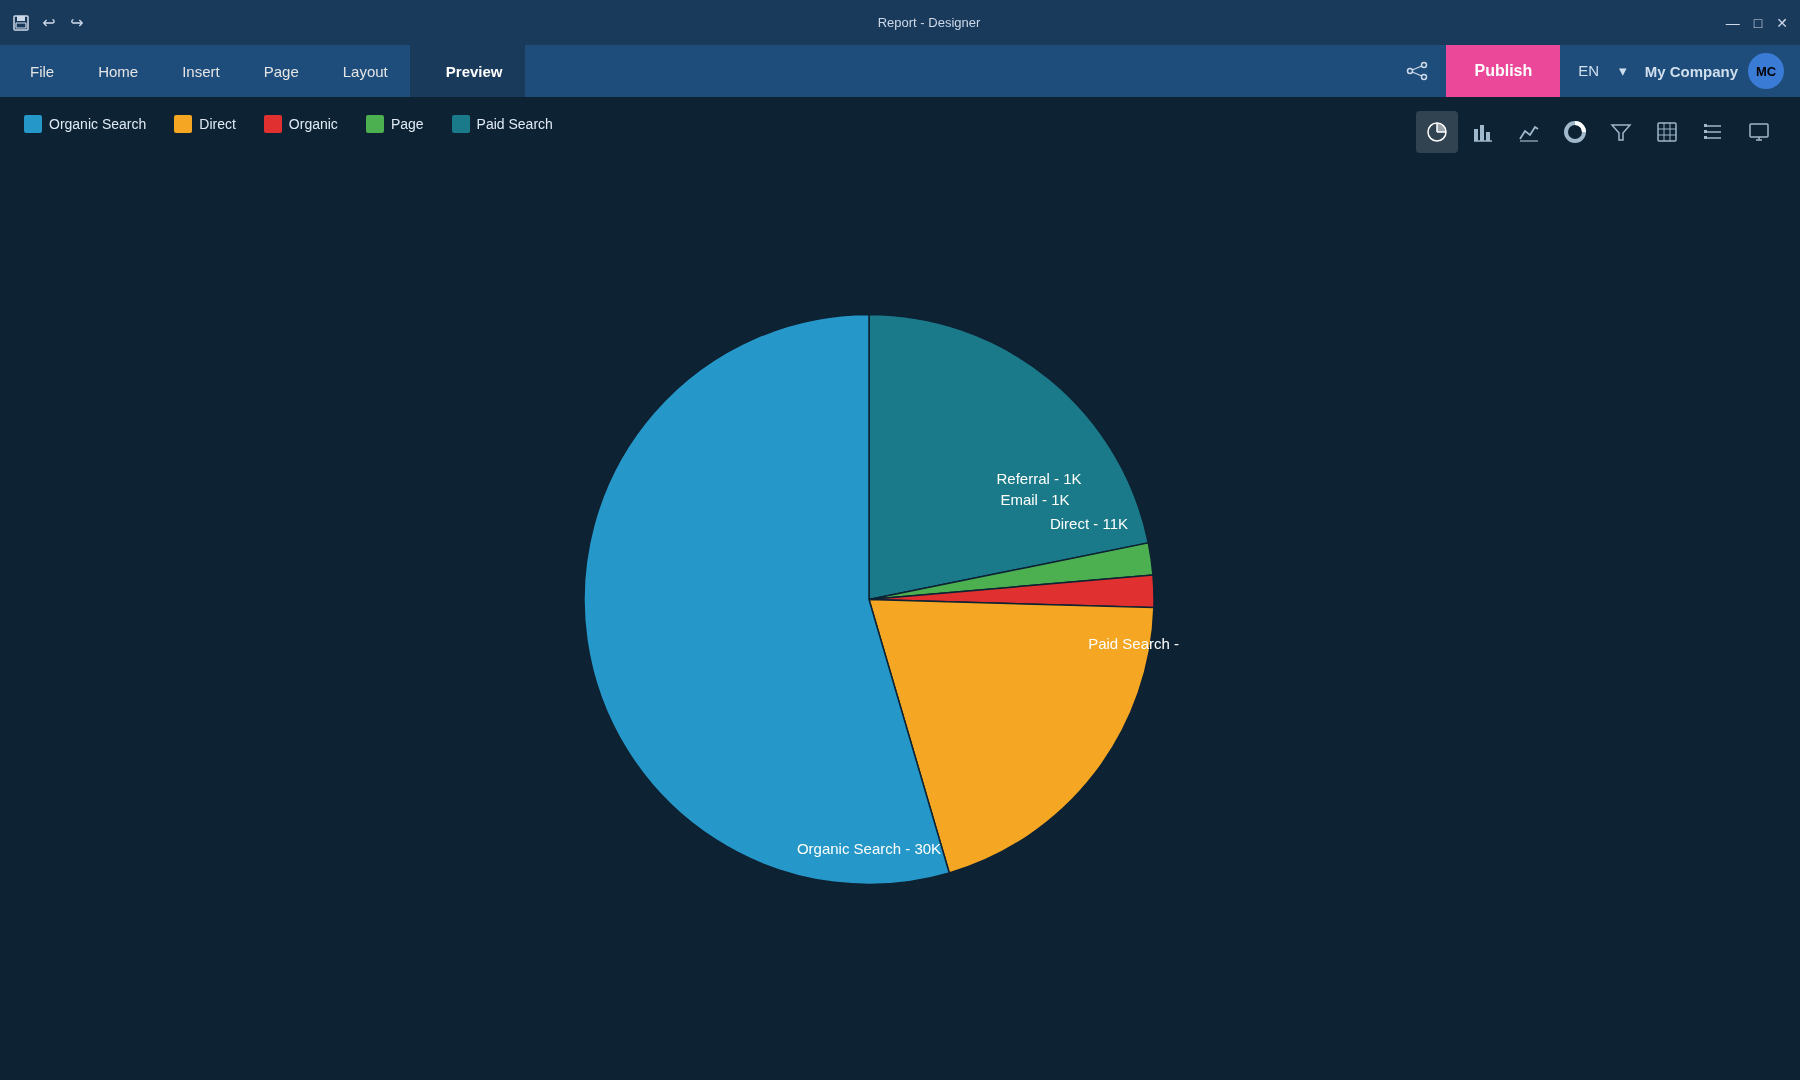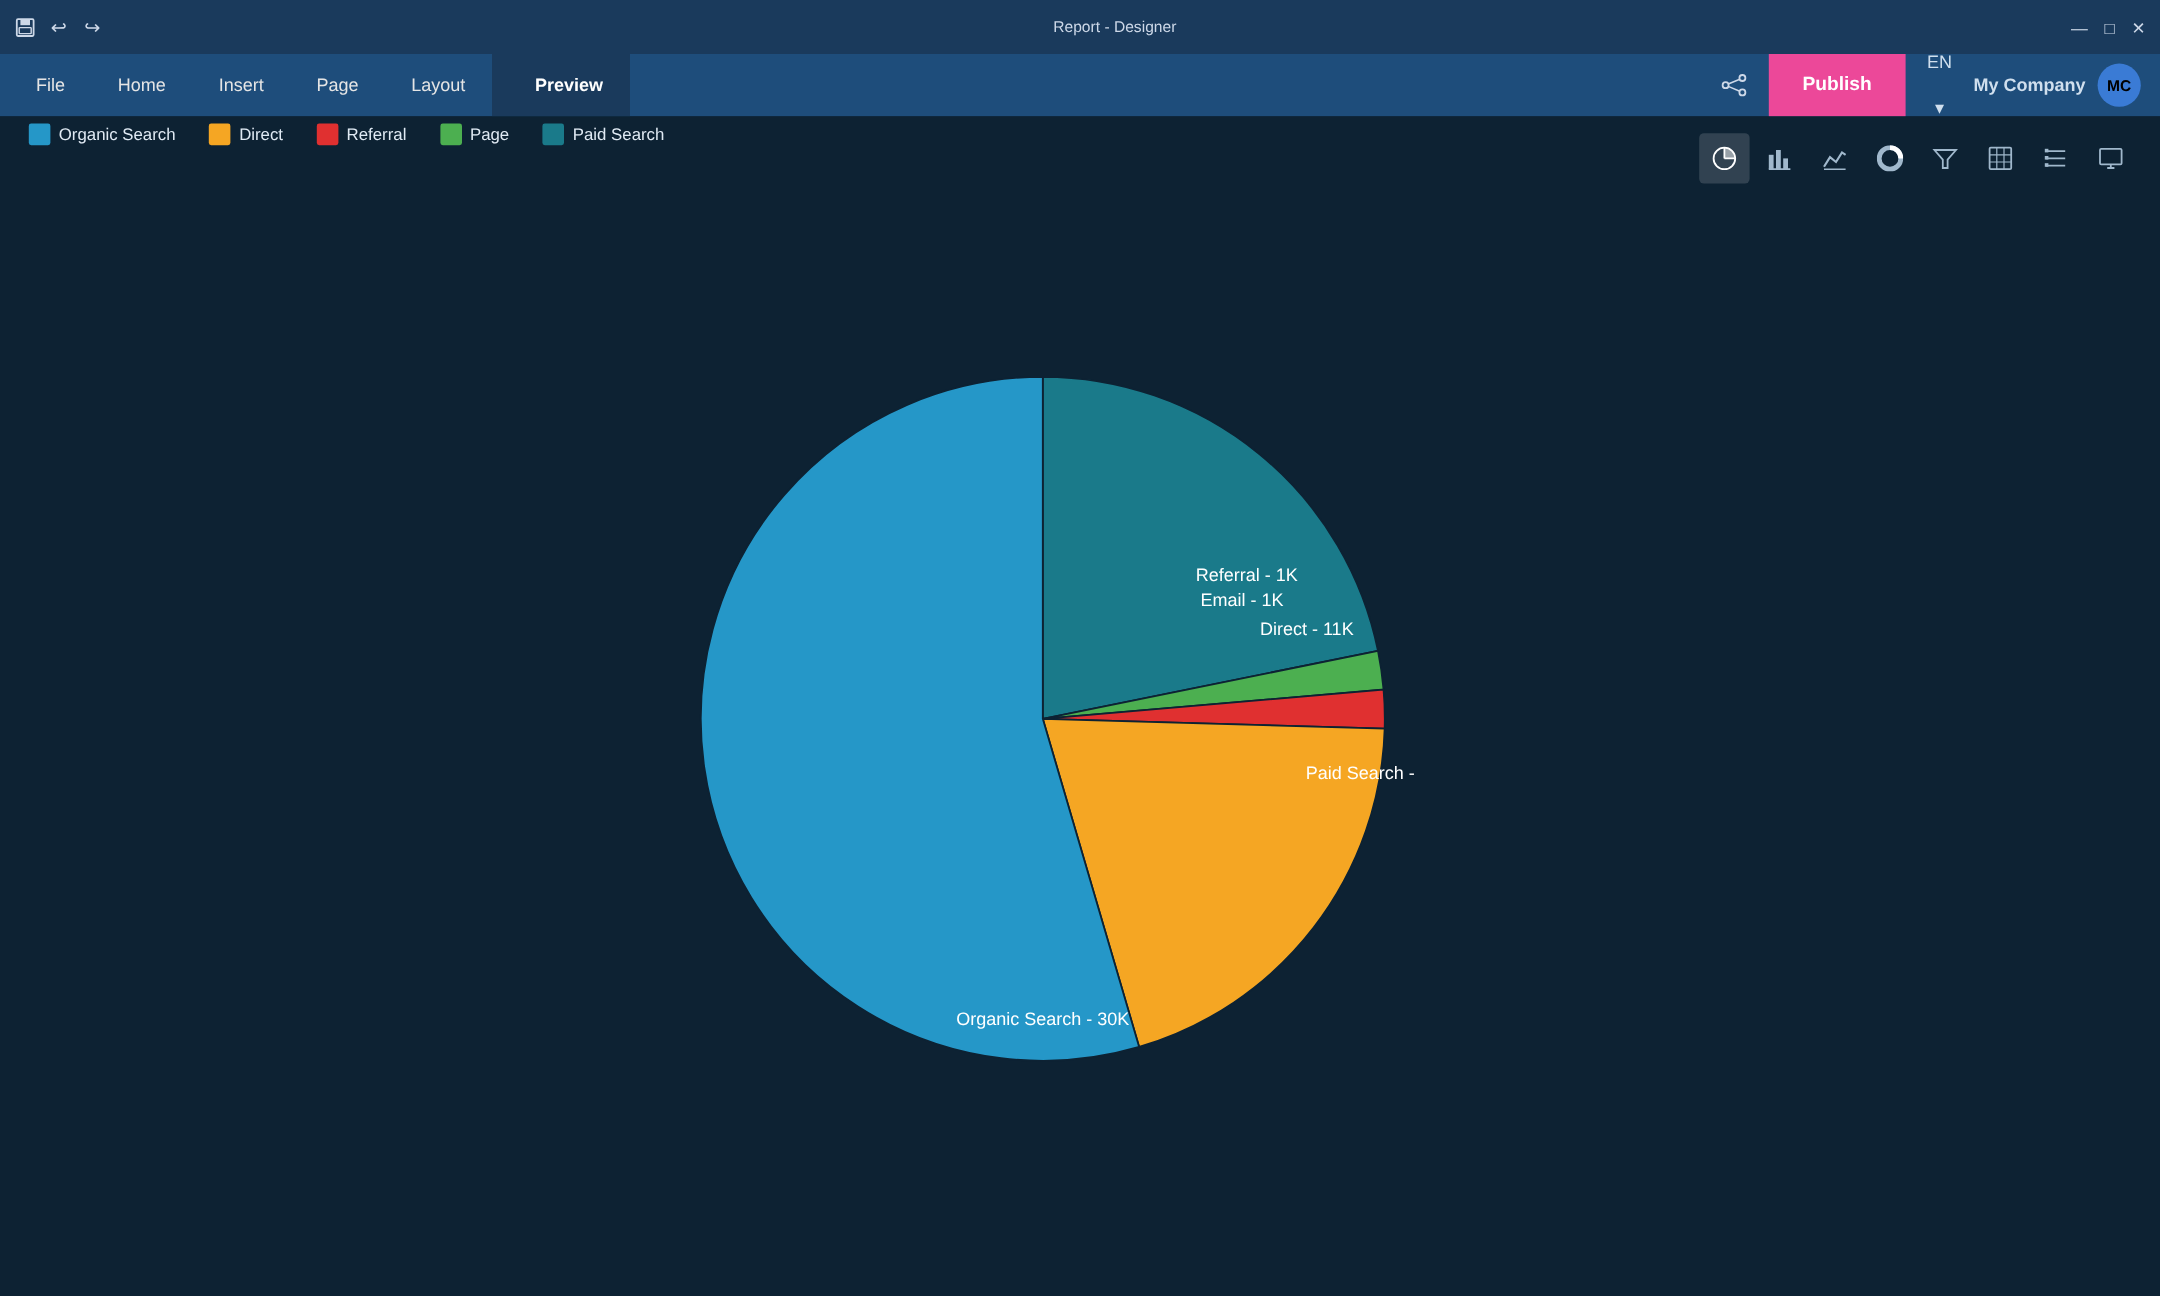--- a/index.html
+++ b/index.html
@@ -56,43 +56,43 @@
       color: #fff;
       padding: 8px 28px;
       font-size: 16px;
       font-weight: 600;
       cursor: pointer;
       border: none;
       height: 52px;
       display: flex; align-items: center;
     }
     .lang-btn {
-      display: flex; align-items: center; gap: 20px;
-      color: #d0dfee; font-size: 15px; cursor: pointer; padding: 0 8px; flex-direction: column;
+      display: flex; align-items: flex-start; gap: 20px;
+      color: #d0dfee; font-size: 15px; cursor: pointer; padding: 0 8px;
     }
     .user-avatar {
       width: 36px; height: 36px; border-radius: 50%;
       background: #3a7bd5;
       display: flex; align-items: center; justify-content: center;
       color: #000000; font-size: 13px; font-weight: 600; cursor: pointer;
     }
     .company-name { color: #d0dfee; font-size: 15px; cursor: pointer; font-weight: bold; }
 
     
     .chart-container {
       width: 100%;
       height: calc(1080px - 45px - 52px);
       background: #0d2233;
       position: relative;
     }
 
     
     .legend {
       position: absolute;
-      top: 6px; left: 24px;
+      top: 18px; left: 24px;
       display: flex; gap: 28px; align-items: center;
     }
     .legend-item { display: flex; align-items: center; gap: 7px; cursor: pointer; }
     .legend-color { width: 18px; height: 18px; border-radius: 2px; }
     .legend-label { color: #e0eaf4; font-size: 14px; }
 
     
     .right-toolbar {
       position: absolute;
       top: 14px; right: 20px;
@@ -171,21 +171,21 @@
     <div class="legend-item">
       <div class="legend-color" style="background:#2597c8;"></div>
       <span class="legend-label">Organic Search</span>
     </div>
     <div class="legend-item">
       <div class="legend-color" style="background:#f5a623;"></div>
       <span class="legend-label">Direct</span>
     </div>
     <div class="legend-item">
       <div class="legend-color" style="background:#e03030;"></div>
-      <span class="legend-label">Referral</span>
+      <span class="legend-label">Organic</span>
     </div>
     <div class="legend-item">
       <div class="legend-color" style="background:#4caf50;"></div>
       <span class="legend-label">Page</span>
     </div>
     <div class="legend-item">
       <div class="legend-color" style="background:#1a7a8a;"></div>
       <span class="legend-label">Paid Search</span>
     </div>
   </div>

